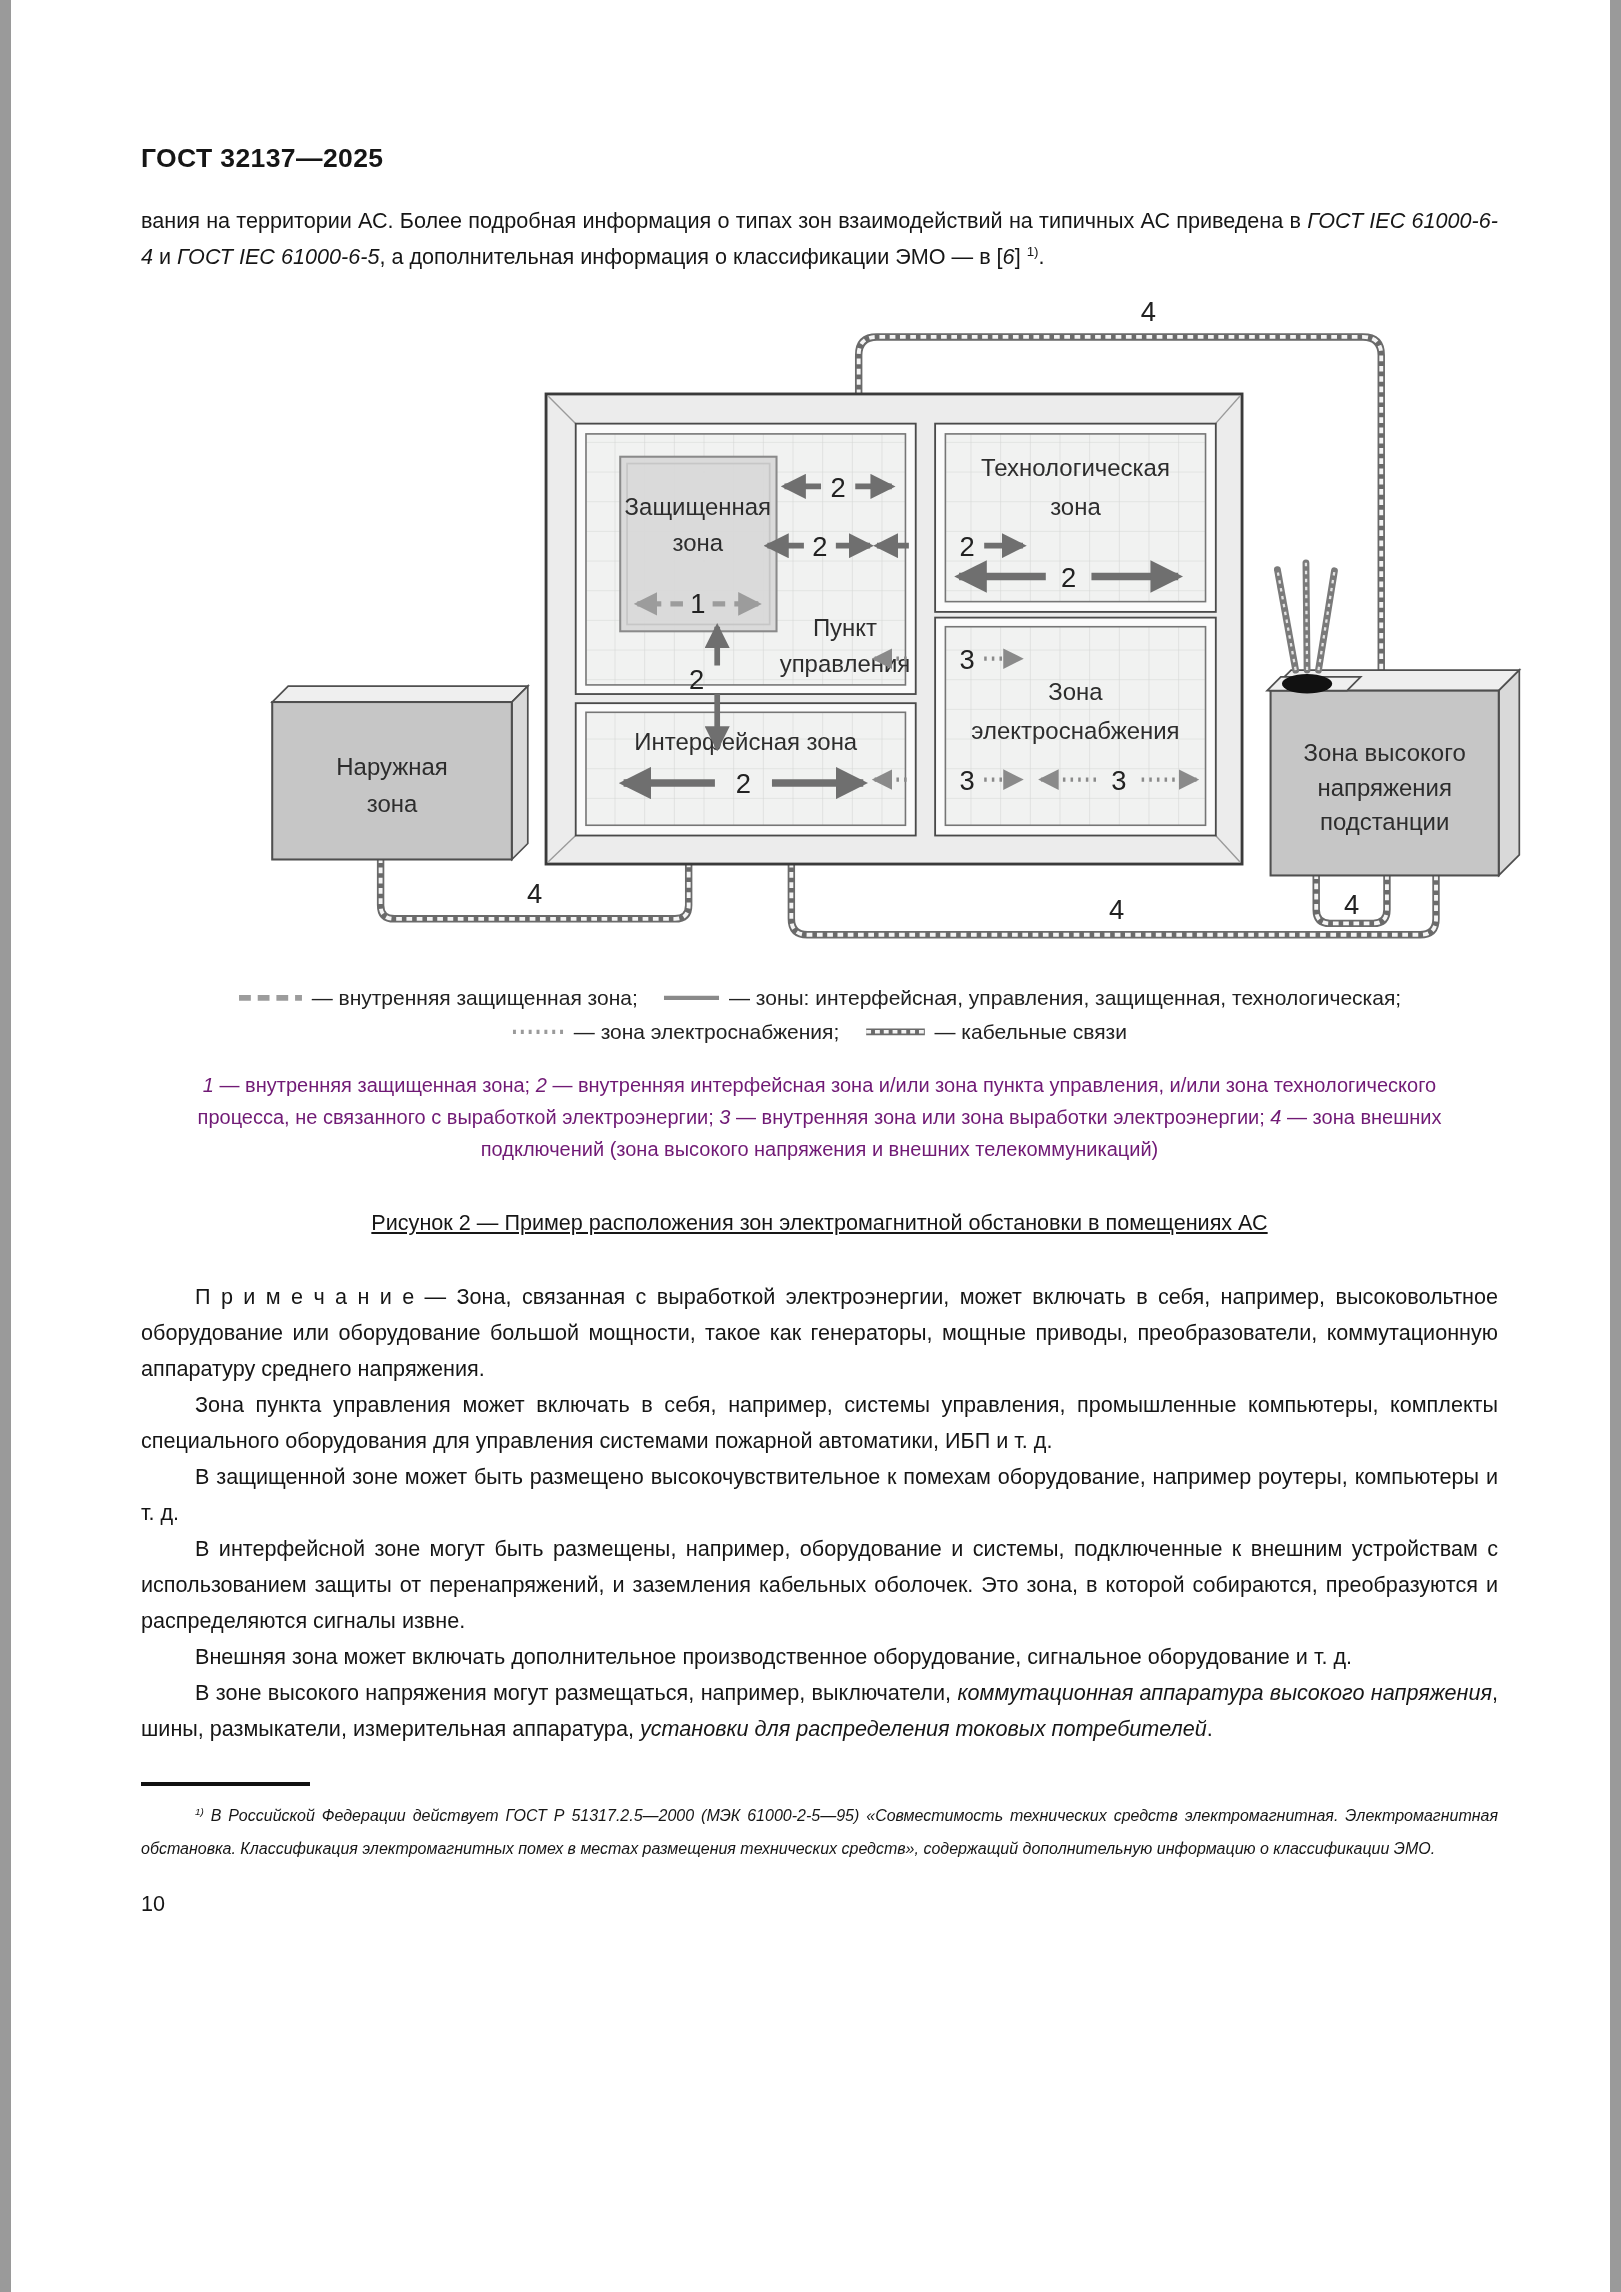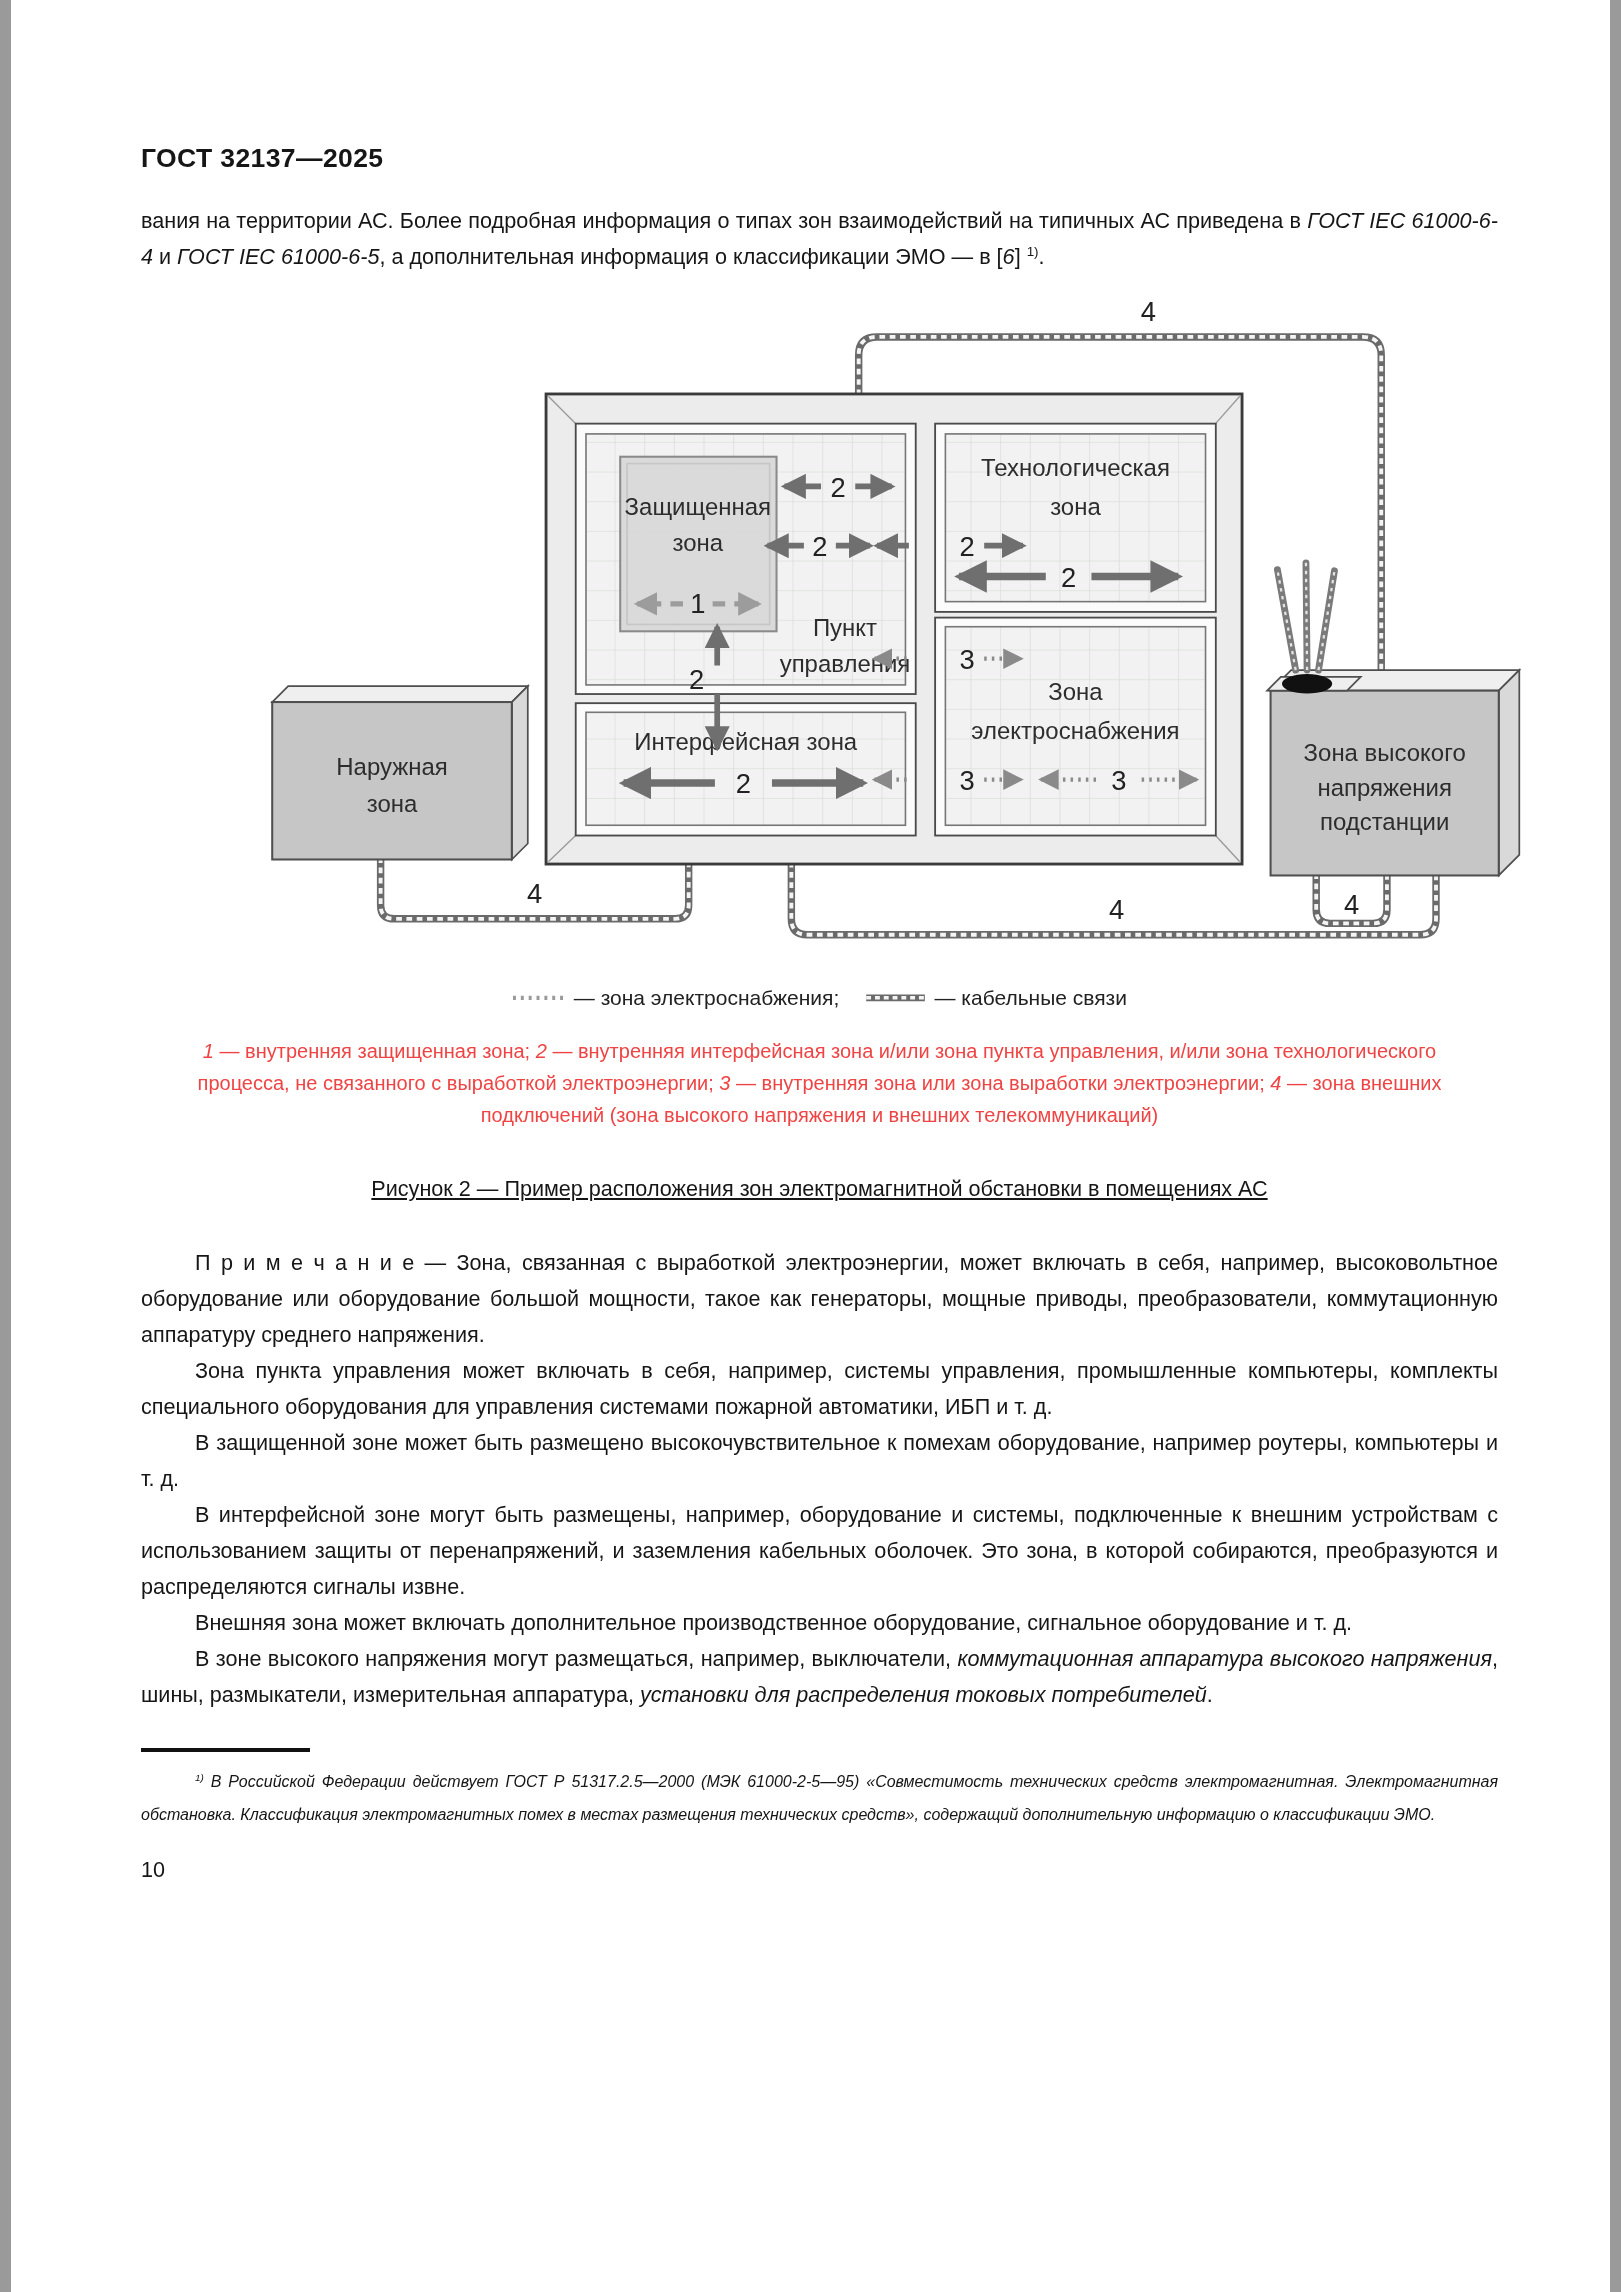--- a/index.html
+++ b/index.html
@@ -12,21 +12,21 @@
   p{margin:0;}
   p.body{font-size:21.6px;line-height:36px;text-align:justify;}
   .ind{text-indent:54px;}
   .intro{margin-top:29px;}
   i,em{font-style:italic;}
   sup{font-size:0.62em;vertical-align:super;line-height:0;}
   .fig{display:block;width:1392px;margin:13.7px auto 33px auto;}
   .legend{font-size:21px;line-height:34px;text-align:center;color:#222;}
   .lg-sym{display:inline-block;vertical-align:middle;margin:0 8.8px 3.9px 19.6px;}
   .lg-sym.first{margin-left:0;}
-  .key{font-size:20px;line-height:32px;text-align:center;margin:19.6px auto 0 auto;width:1284px;color:#ef4444;}
+  .key{font-size:20px;line-height:32px;text-align:center;margin:19.6px auto 0 auto;width:1284px;color:#701a75;}
   .caption{text-align:center;font-size:21.6px;margin-top:45px;text-decoration:underline;}
   .note{margin-top:43px;}
   .fnrule{width:169px;height:3.9px;background:#111;margin:35px 0 13.7px 0;}
   .footnote{font-size:16px;line-height:33px;font-style:italic;text-align:justify;text-indent:54px;}
   .pagenum{margin-top:25.5px;font-size:21.6px;}
   
   .lbl{font-family:"Liberation Sans",sans-serif;font-size:21px;fill:#2d2d2d;text-anchor:middle;}
   .num{font-family:"Liberation Sans",sans-serif;font-size:24px;fill:#222;text-anchor:middle;}
   .bld{fill:#ececec;stroke:#3a3a3a;stroke-width:2.5;}
   .rim{fill:#fbfbfb;stroke:#4a4a4a;stroke-width:1.6;}
@@ -220,20 +220,28 @@
     </g>
 
     <text class="num" x="858" y="76">4</text>
     <text class="num" x="320" y="586">4</text>
     <text class="num" x="830" y="600">4</text>
     <text class="num" x="1036" y="596">4</text>
   </svg>
 
   <div class="legend">
     <div>
+      <svg class="lg-sym first" width="65" height="11.8" viewBox="0 0 66 12">
+          <line x1="1" y1="6" x2="65" y2="6" stroke="#9c9c9c" stroke-width="6" stroke-dasharray="12 7"></line>
+        </svg><span>— внутренняя защищенная зона;</span>
+      <svg class="lg-sym" width="57" height="11.8" viewBox="0 0 58 12">
+          <line x1="1" y1="6" x2="57" y2="6" stroke="#8a8a8a" stroke-width="4.5"></line>
+        </svg><span>— зоны: интерфейсная, управления, защищенная, технологическая;</span>
+    </div>
+    <div>
       <svg class="lg-sym first" width="53" height="11.8" viewBox="0 0 54 12">
           <line x1="1" y1="6" x2="53" y2="6" stroke="#9a9a9a" stroke-width="4.5" stroke-dasharray="3 5"></line>
         </svg><span>— зона электроснабжения;</span>
       <svg class="lg-sym" width="61" height="13.7" viewBox="0 0 62 14">
           <path d="M1,7 H61" fill="none" stroke="#6a6a6a" stroke-width="7"></path>
           <path d="M1,7 H61" fill="none" stroke="#f4f4f4" stroke-width="3.6" stroke-dasharray="5 4"></path>
         </svg><span>— кабельные связи</span>
     </div>
   </div>
 

